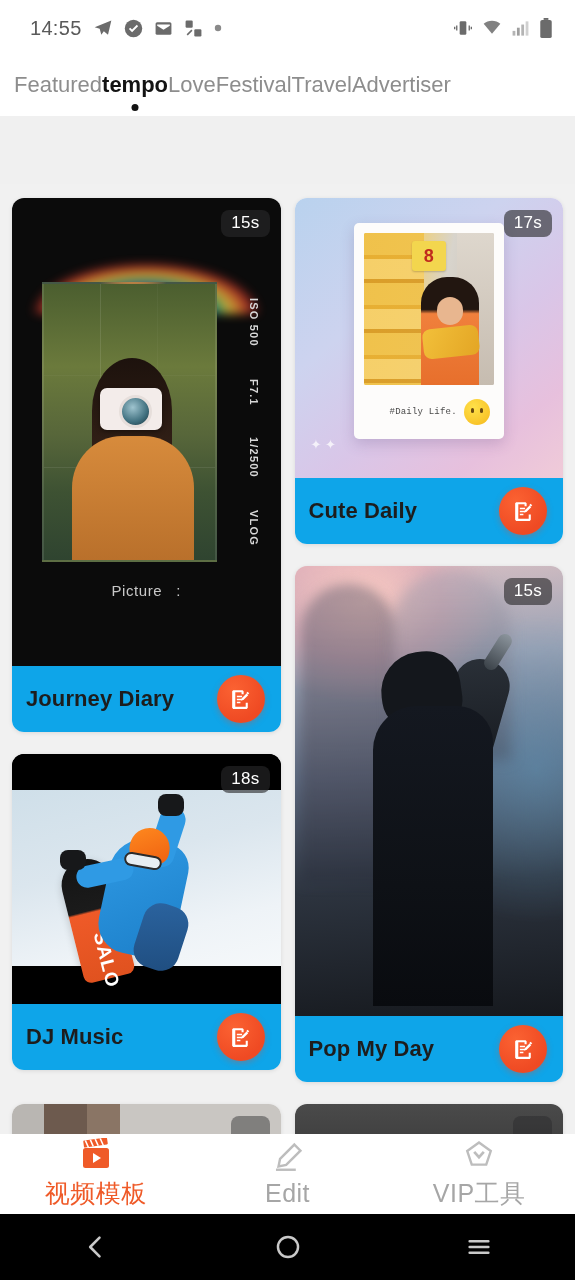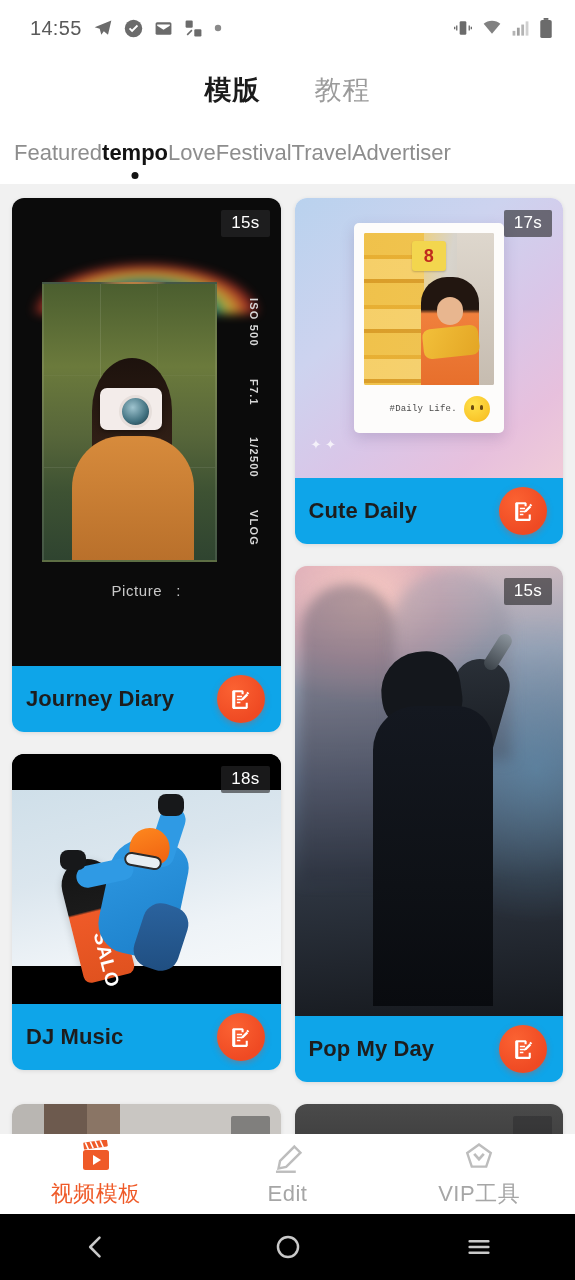--- a/index.html
+++ b/index.html
@@ -55,21 +55,21 @@
 
   .card {
     background: #fff; border-radius: 12px; overflow: hidden;
     box-shadow: 0 1px 4px rgba(0,0,0,.10);
     position: relative;
   }
   .thumb { position: relative; width: 100%; overflow: hidden; }
   .badge {
     position: absolute; top: 12px; right: 11px;
     background: rgba(40,40,42,.62); color: #fff;
-    font-size: 17px; padding: 3px 10px 4px; border-radius: 2px;
+    font-size: 17px; padding: 3px 10px 4px; border-radius: 8px;
     letter-spacing: .3px;
   }
   .cardfoot {
     height: 66px; display: flex; align-items: center; justify-content: space-between;
     padding: 0 16px 0 14px; background: #0ea5e9;
   }
   .cardtitle { font-size: 22px; font-weight: bold; color: #1d1d1d; letter-spacing: .1px; }
   .fab {
     width: 48px; height: 48px; border-radius: 50%;
     background: radial-gradient(circle at 35% 30%, #fb6232, #ef4a23 70%);
@@ -240,21 +240,21 @@
   }
   .pi-girl::after {
     content: ""; position: absolute; left: 2px; bottom: 28px; width: 56px; height: 30px;
     background: linear-gradient(120deg,#f2c03a,#e3a524); border-radius: 8px; transform: rotate(-6deg);
   }
   .pi-face {
     position: absolute; left: 50%; top: 20px; transform: translateX(-50%);
     width: 26px; height: 28px; background: #e8b68f; border-radius: 13px;
   }
   .polaroid-cap {
-    height: 48px; display: flex; align-items: center; justify-content: flex-end; gap: 7px;
+    height: 54px; display: flex; align-items: center; justify-content: flex-end; gap: 7px;
     padding: 0 4px 0 0;
   }
   .pc-text {
     font-family: "Liberation Mono", "DejaVu Sans Mono", monospace;
     font-size: 9px; color: #4a4a4a; letter-spacing: .2px;
   }
   .sun {
     width: 26px; height: 26px; border-radius: 50%;
     background: radial-gradient(circle at 38% 32%, #ffe14a, #f9c52a 70%, #efb314);
     position: relative; flex: none;
@@ -313,21 +313,21 @@
   .peek .badge { background: rgba(40,40,42,.45); color: transparent; }
 
   
   .bottomnav {
     position: absolute; left: 0; right: 0; bottom: 66px; height: 80px;
     background: #fff; display: flex; align-items: center;
   }
   .nav-item {
     flex: 1; display: flex; flex-direction: column; align-items: center; gap: 5px;
   }
-  .nav-label { font-size: 22px; color: #a6a6a6; letter-spacing: .5px; }
+  .nav-label { font-size: 25px; color: #a6a6a6; letter-spacing: .5px; }
   .nav-item.active .nav-label { color: #ef5a28; }
 
   
   .androidnav {
     position: absolute; left: 0; right: 0; bottom: 0; height: 66px;
     background: #000; display: flex; align-items: center;
   }
   .an-btn { flex: 1; display: flex; align-items: center; justify-content: center; }
 </style>
 </head>
@@ -372,24 +372,20 @@
           <rect x="13" y="7" width="3.5" height="14" fill="#b4b4b4"></rect>
           <rect x="18.5" y="3" width="3.5" height="18" fill="#d0d0d0"></rect>
         </svg>
       <svg class="sb-ico" width="14" height="21" viewBox="0 0 14 22">
           <rect x="4.5" y="0" width="5" height="2" fill="#6b6b6b"></rect>
           <rect x="1" y="2" width="12" height="19" rx="2" fill="#6b6b6b"></rect>
         </svg>
     </div>
   </div>
 
-  <div class="header">
-    <span class="htab active">模版</span>
-    <span class="htab">教程</span>
-  </div>
 
   <div class="cats">
     <span class="cat">Featured</span>
     <span class="cat active">tempo</span>
     <span class="cat">Love</span>
     <span class="cat">Festival</span>
     <span class="cat">Travel</span>
     <span class="cat">Advertiser</span>
   </div>
 

